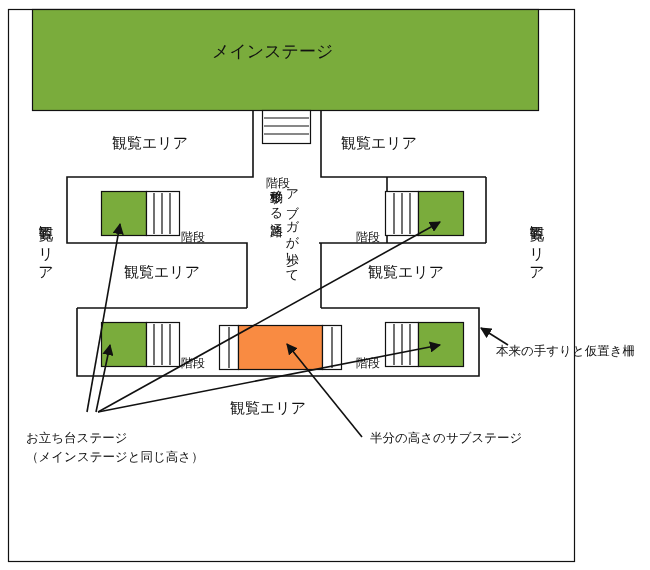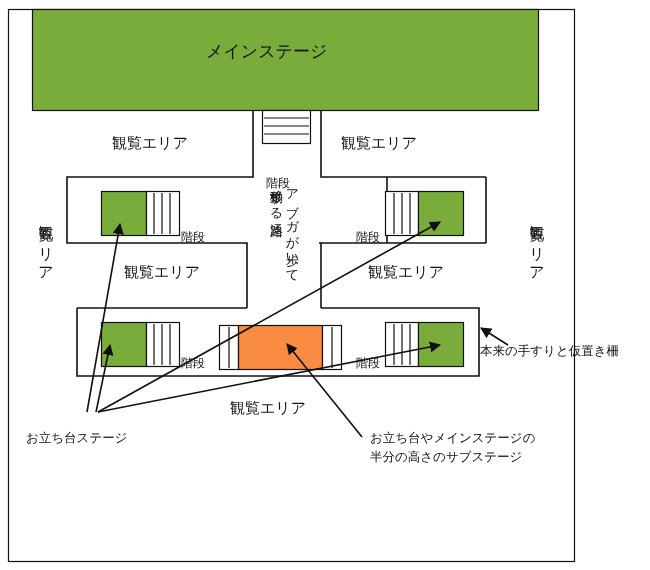--- a/index.html
+++ b/index.html
@@ -97,43 +97,43 @@
     <line x1="96" y1="412" x2="110" y2="345" marker-end="url(#arrowhead)"></line>
     <line x1="98" y1="412" x2="440" y2="222" marker-end="url(#arrowhead)"></line>
     <line x1="98" y1="412" x2="440" y2="345" marker-end="url(#arrowhead)"></line>
 
     <line x1="362" y1="437" x2="287" y2="344" marker-end="url(#arrowhead)"></line>
 
     <line x1="508" y1="345" x2="481" y2="328" marker-end="url(#arrowhead)"></line>
   </g>
 </svg>
 
-<div class="lbl main-title" style="left:206px; top:43px;">メインステージ</div>
+<div class="lbl main-title" style="left:212px; top:43px;">メインステージ</div>
 
 <div class="lbl area" style="left:112px; top:136px;">観覧エリア</div>
 <div class="lbl area" style="left:341px; top:136px;">観覧エリア</div>
 <div class="lbl area" style="left:124px; top:265px;">観覧エリア</div>
 <div class="lbl area" style="left:368px; top:265px;">観覧エリア</div>
 <div class="lbl area" style="left:230px; top:401px;">観覧エリア</div>
 <div class="lbl vert-area" style="left:38px; top:214px;">観覧エリア</div>
 <div class="lbl vert-area" style="left:529px; top:214px;">観覧エリア</div>
 
 <div class="lbl stairs-lbl" style="left:266px; top:146px;">階段</div>
 <div class="lbl stairs-lbl" style="left:181px; top:200px;">階段</div>
 <div class="lbl stairs-lbl" style="left:356px; top:200px;">階段</div>
 <div class="lbl stairs-lbl" style="left:181px; top:326px;">階段</div>
 <div class="lbl stairs-lbl" style="left:356px; top:326px;">階段</div>
 
 <div class="lbl vert" style="left:286px; top:180px;">アブガが歩いて</div>
 <div class="lbl vert" style="left:270px; top:180px;">移動する通路</div>
 
 <div class="lbl note" style="left:26px; top:428px;">
   <div>お立ち台ステージ</div>
+  <div>（メインステージと同じ高さ）</div>
 </div>
 
 <div class="lbl note" style="left:370px; top:428px;">
-  <div>お立ち台やメインステージの</div>
   <div>半分の高さのサブステージ</div>
 </div>
 
-<div class="lbl note" style="left:480px; top:341px; background:transparent;">
+<div class="lbl note" style="left:496px; top:341px; background:transparent;">
   <div>本来の手すりと仮置き柵</div>
 </div>
 
 </body></html>

